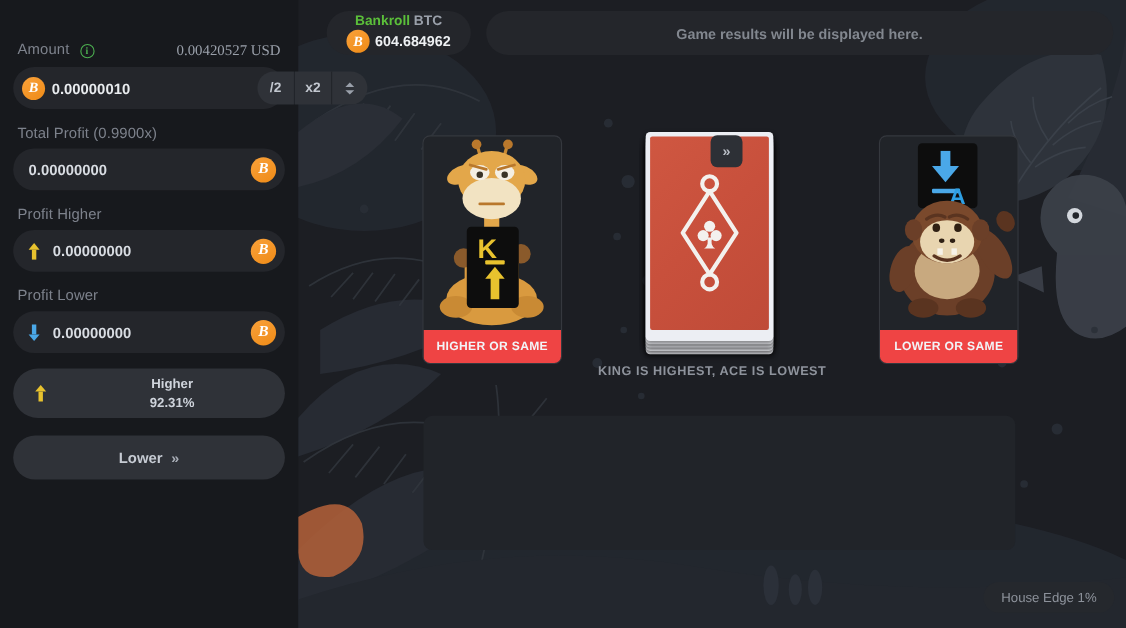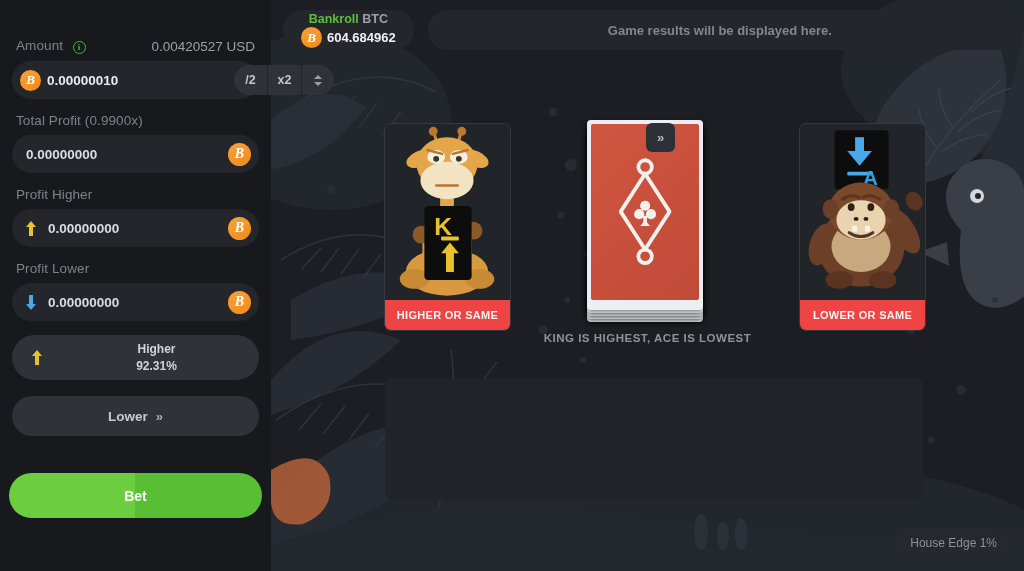--- a/index.html
+++ b/index.html
@@ -16,21 +16,21 @@
     width:271px; height:571px; flex:0 0 271px;
     background:#17191d;
     padding:36px 12px 0 12px;
     position:relative; z-index:5;
   }
   .row-label{
     display:flex; justify-content:space-between; align-items:flex-end;
     padding:0 4px 7px 4px;
   }
   .lbl{ color:#7d828c; font-size:13.5px; letter-spacing:.1px; }
-  .usd{ color:#9aa0aa; font-size:13.5px; }
+  .usd{ color:#9aa0aa; font-size:13.5px;font-family:Liberation Serif, serif; }
   .info-ico{
     display:inline-flex; align-items:center; justify-content:center;
     width:13px; height:13px; border-radius:50%;
     border:1.4px solid #4caf50; color:#4caf50;
     font-size:9px; font-weight:bold; font-family:"Liberation Serif",serif;
     margin-left:5px; line-height:1;
   }
 
   .field{
     height:38px; background:#24262b; border-radius:19px;
@@ -106,21 +106,21 @@
 
   
   .game{
     position:relative; flex:1; height:571px; overflow:hidden;
     background:#1c1e23;
   }
   .jungle{ position:absolute; inset:0; }
   .jungle svg{ position:absolute; inset:0; width:100%; height:100%; }
 
   .topbar{
-    position:absolute; top:10px; left:12px; right:12px; height:40px;
+    position:absolute; top:10px; left:26px; right:12px; height:40px;
     display:flex; align-items:center; gap:14px; z-index:3;
   }
   .bankroll{
     height:40px; background:#24262b; border-radius:20px;
     padding:0 18px; display:flex; flex-direction:column;
     align-items:center; justify-content:center; gap:1px;
     flex:0 0 auto;
   }
   .bankroll .l1{ font-size:12.5px; font-weight:bold; }
   .bankroll .l1 .bk{ color:#5bbf3a; }
@@ -262,21 +262,20 @@
           <span class="t2">92.31%</span>
         </span>
       </button>
     </div>
 
     <button class="skip">
       <span>Lower</span>
       <span class="dd">»</span>
     </button>
 
-    <button class="bet">Bet</button>
   </div>
 
   <div class="game">
 
     <div class="jungle">
       <svg viewBox="0 0 753 571" preserveAspectRatio="none">
         <rect width="753" height="571" fill="#1c1e23"></rect>
         <g fill="#242830" opacity="0.9">
           <ellipse cx="60" cy="120" rx="120" ry="90"></ellipse>
           <ellipse cx="700" cy="70" rx="130" ry="85"></ellipse>

